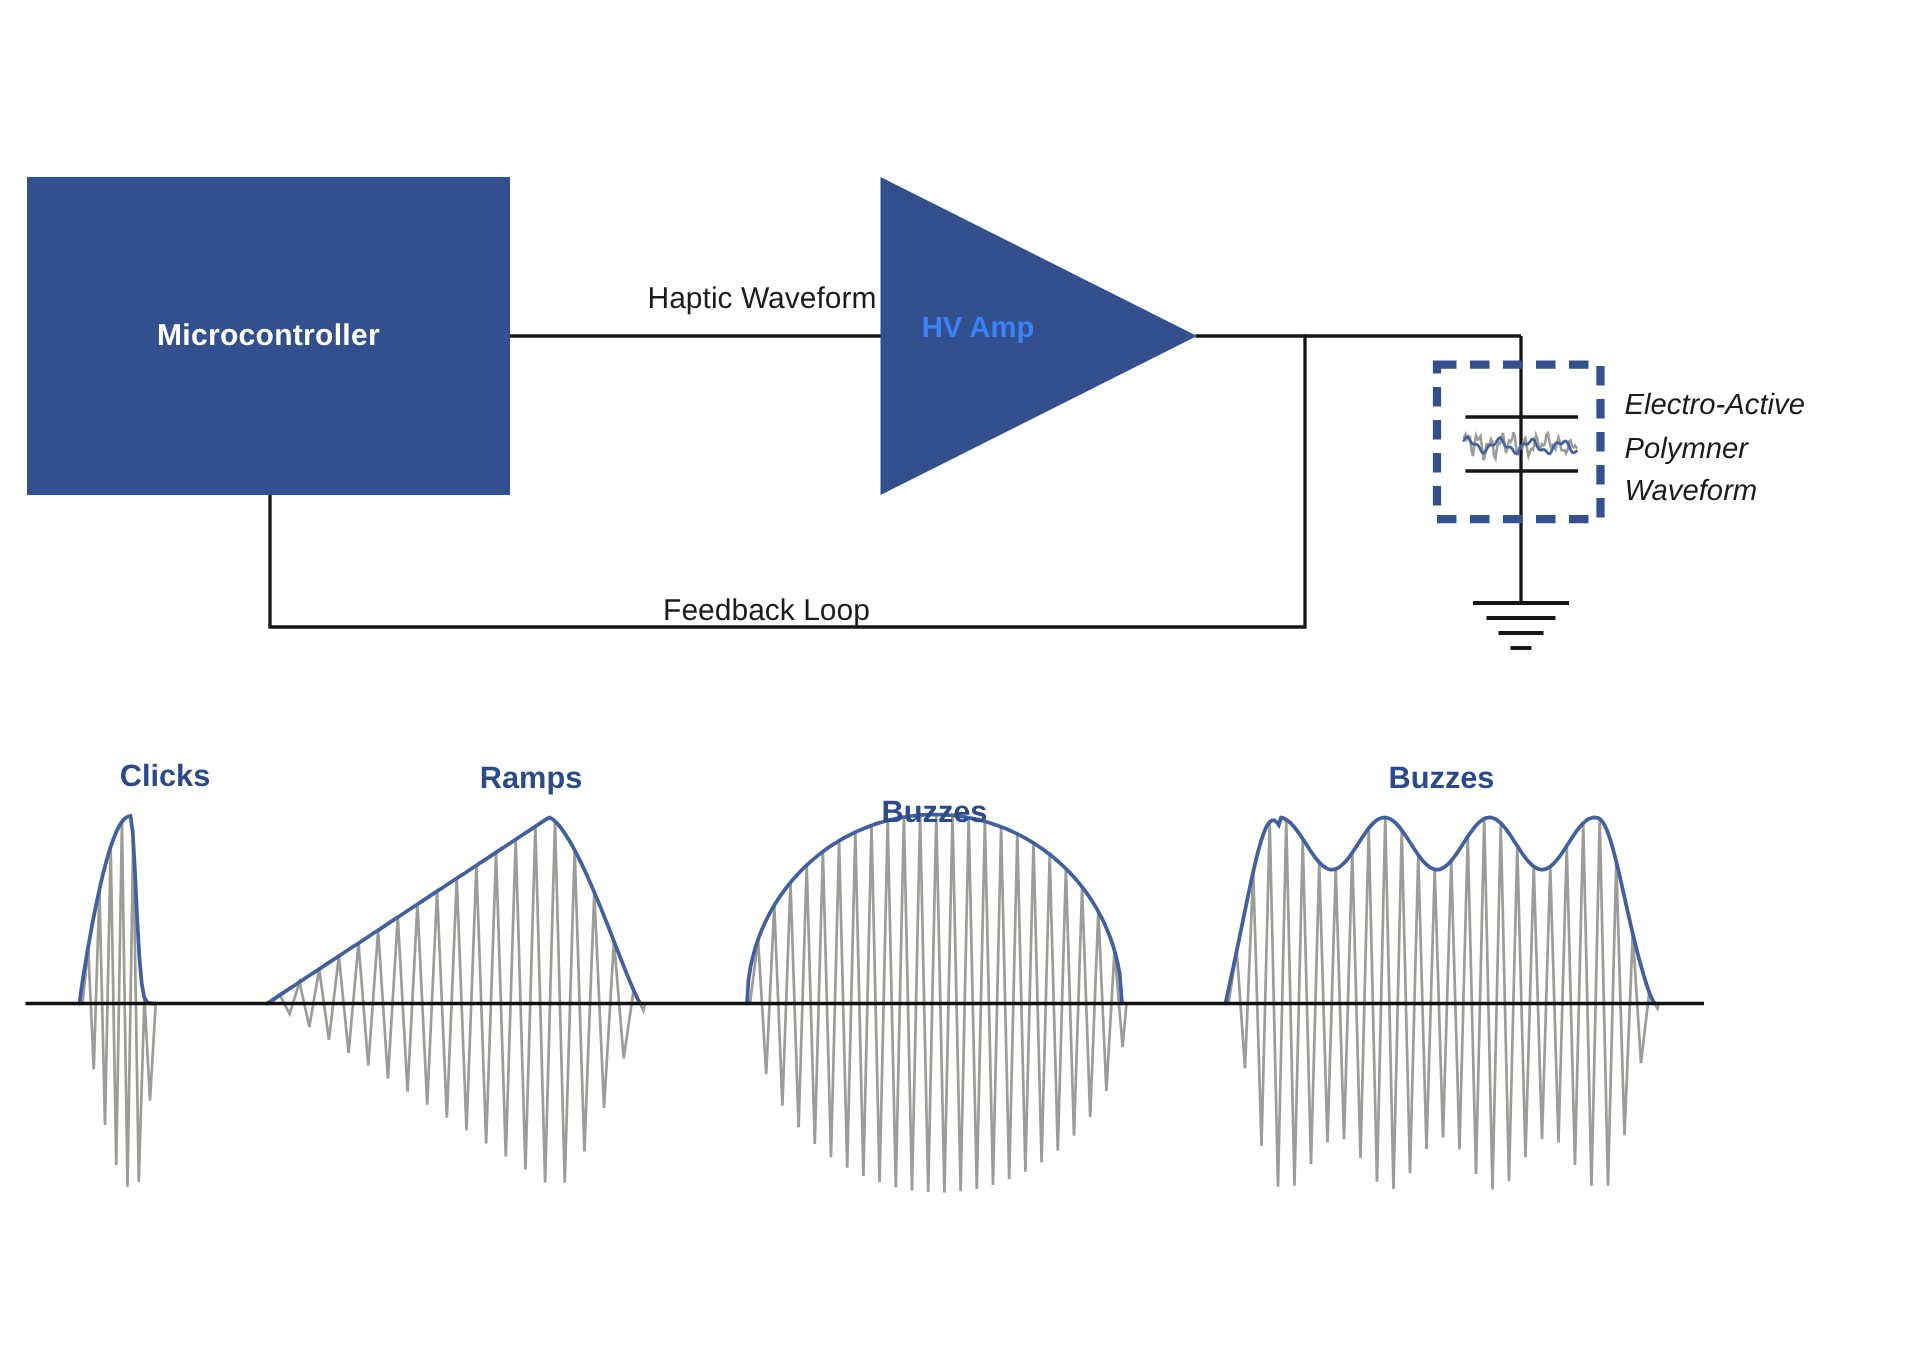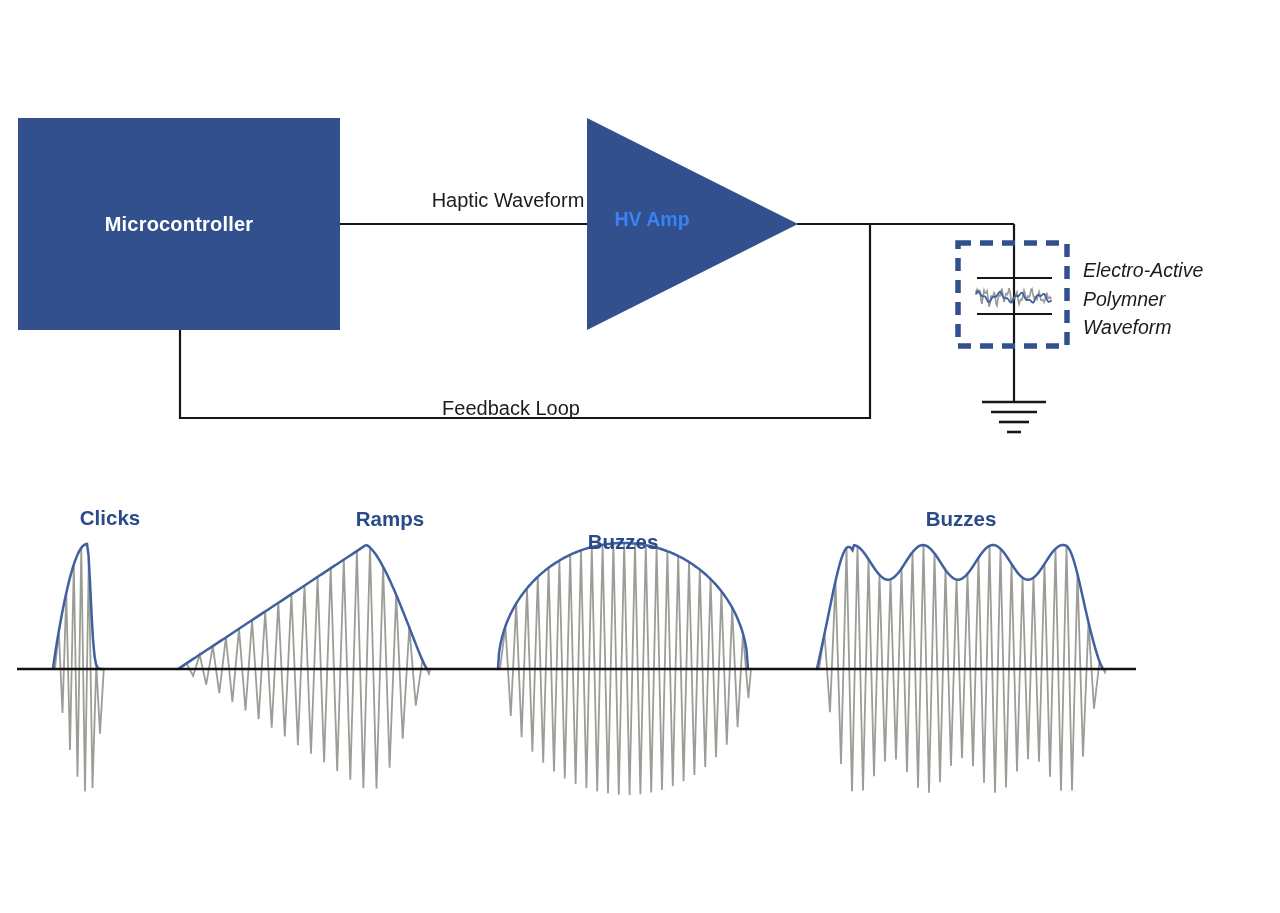--- a/index.html
+++ b/index.html
@@ -18,21 +18,21 @@
   .amp-label{left:652px;top:219px;color:#3b82f6;font-weight:bold;font-size:19.5px;}
   .wire-label{color:#1c1c1c;font-size:20px;margin-left:44px;}
   .haptic-label{left:464px;top:200px;}
   .feedback-label{left:467px;top:408px;}
   .actuator-label{
     left:1083px;top:256px;color:#1b1b1b;font-size:19.5px;line-height:28.5px;
   }
   .actuator-label span{display:block;font-style:italic;}
   .wf-label{color:#2A4A8A;font-weight:bold;font-size:20.5px;}
   .wf-clicks{left:87px;top:518px;margin-left:23px;}
-  .wf-ramps{left:390px;top:519px;}
+  .wf-ramps{left:354px;top:519px;}
   .wf-buzzes{left:623px;top:519px;margin-top:23px;}
   .wf-pulses{left:961px;top:519px;}
 </style>
 </head>
 <body>
 
 <div class="stage">
 
   <svg id="diagram-svg" width="1280" height="913" viewBox="0 0 1280 913">
 

